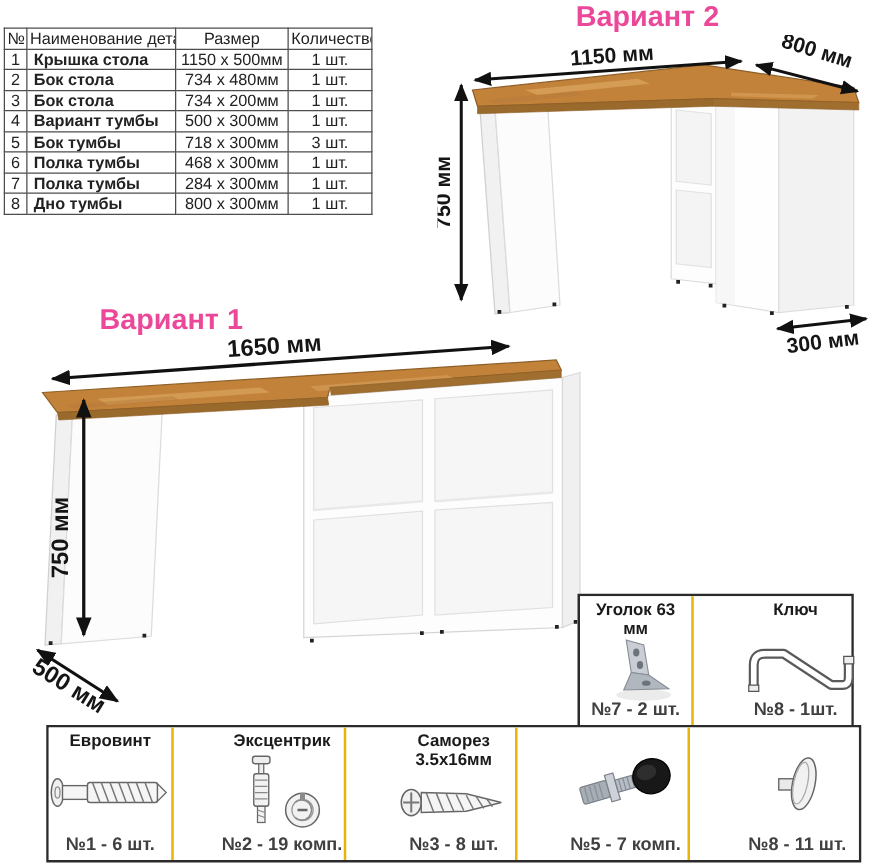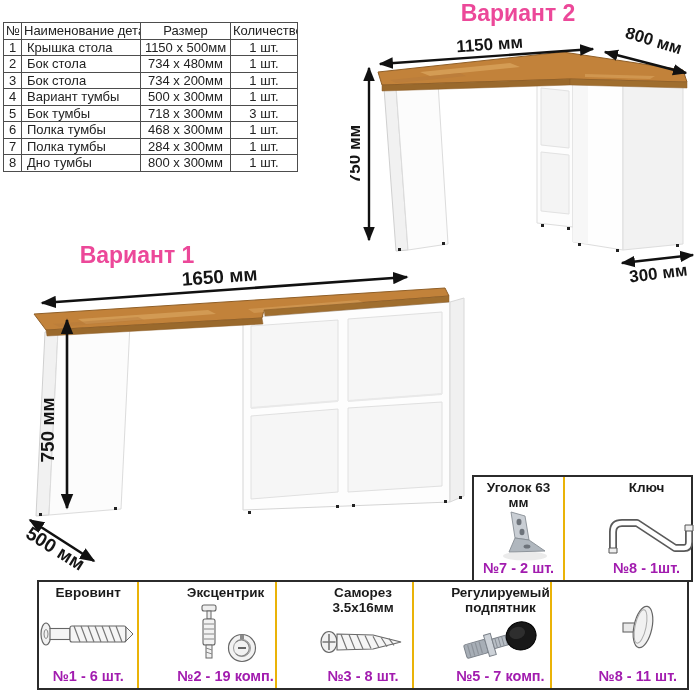--- a/index.html
+++ b/index.html
@@ -4,37 +4,37 @@
 <style>
   html,body{margin:0;padding:0;background:#ffffff;}
   .canvas{position:relative;width:700px;height:694px;background:#ffffff;overflow:hidden;
           font-family:"Liberation Sans",sans-serif;color:#1b1b1b;}
   
   table.parts{position:absolute;left:3px;top:22px;width:294px;border-collapse:collapse;
               table-layout:fixed;font-size:13px;color:#222;}
   table.parts td{border:1px solid #4d4d4d;line-height:15.5px;padding:0 2px;height:15.5px;
                  white-space:nowrap;overflow:hidden;}
   table.parts td.c{text-align:center;}
-  table.parts td.n{text-align:left;padding-left:5px;}
+  table.parts td.n{text-align:left;padding-left:5px;font-weight:bold;}
   
   .vtitle{position:absolute;font-size:23px;font-weight:bold;color:#ec4899;text-align:center;}
   .v2t{left:433px;top:0px;width:170px;}
   .v1t{left:57px;top:242px;width:160px;}
   .drawing{position:absolute;}
   svg text{font-family:"Liberation Sans",sans-serif;font-weight:bold;fill:#151515;}
   
   .hw-wrap{position:absolute;display:flex;background:#fff;border:2px solid #2b2b2b;box-sizing:border-box;}
-  .hw-boxes{left:472px;top:475px;width:221px;height:107px;}
+  .hw-boxes{left:462px;top:475px;width:221px;height:107px;}
   .hw-row{left:37px;top:580px;width:652px;height:110px;}
   .hw-cell{flex:1;display:flex;flex-direction:column;align-items:center;min-width:0;
            padding:3px 2px 2px 2px;box-sizing:border-box;background:#fff;}
   .hw-cell + .hw-cell{border-left:2px solid #eab308;padding-left:39px;}
   .hw-label{font-weight:bold;font-size:13.5px;line-height:1.12;text-align:center;color:#1b1b1b;}
   .hw-icon{flex:1;display:flex;align-items:center;justify-content:center;min-height:0;}
-  .hw-count{font-weight:bold;font-size:14.5px;color:#a21caf;margin-bottom:2px;white-space:nowrap;}
+  .hw-count{font-weight:bold;font-size:14.5px;color:#404040;margin-bottom:2px;white-space:nowrap;}
 </style>
 </head>
 <body>
 
 <div class="canvas">
 
   <table class="parts">
     <colgroup>
         <col style="width:18px">
         <col style="width:119px">
@@ -285,21 +285,20 @@
           <path d="M10,8 L10,24 M3.5,16 L16.5,16" stroke="#777" stroke-width="1.6"></path>
           <polygon points="18,8 54,9 82,16 54,23 18,24" fill="#f5f5f5" stroke="#666" stroke-width="1.1"></polygon>
           <path d="M22,8.2 L28,23.8 M30,8.5 L36,23.4 M38,9 L44,23 M46,9.6 L52,22.4 M54,10.2 L60,21.8 M62,11.3 L68,20.7 M70,12.6 L75,19.4" stroke="#777" stroke-width="1.2"></path>
         </svg>
       </div>
       <div class="hw-count">№3 - 8 шт.</div>
     </div>
 
 
     <div class="hw-cell">
-      <div class="hw-label">Регулируемый подпятник</div>
       <div class="hw-icon">
         <svg width="84" height="56" viewBox="0 0 84 56">
           <g transform="rotate(-16 42 28)">
             <rect x="6" y="21" width="22" height="14" rx="2" fill="#a7aeb6" stroke="#7c828a" stroke-width="1"></rect>
             <path d="M10,22 L10,34 M14,22 L14,34 M18,22 L18,34 M22,22 L22,34" stroke="#8d939b" stroke-width="1.2"></path>
             <rect x="28" y="17" width="7" height="22" fill="#cdd2d8" stroke="#7c828a" stroke-width="1"></rect>
             <rect x="35" y="23" width="18" height="10" fill="#b7bdc4" stroke="#7c828a" stroke-width="1"></rect>
             <path d="M38,23 L38,33 M41.5,23 L41.5,33 M45,23 L45,33 M48.5,23 L48.5,33" stroke="#888e96" stroke-width="1"></path>
             <ellipse cx="64" cy="28" rx="15" ry="14" fill="#181818" stroke="#000" stroke-width="1"></ellipse>
             <ellipse cx="61" cy="24" rx="8" ry="6" fill="#2e2e2e"></ellipse>

